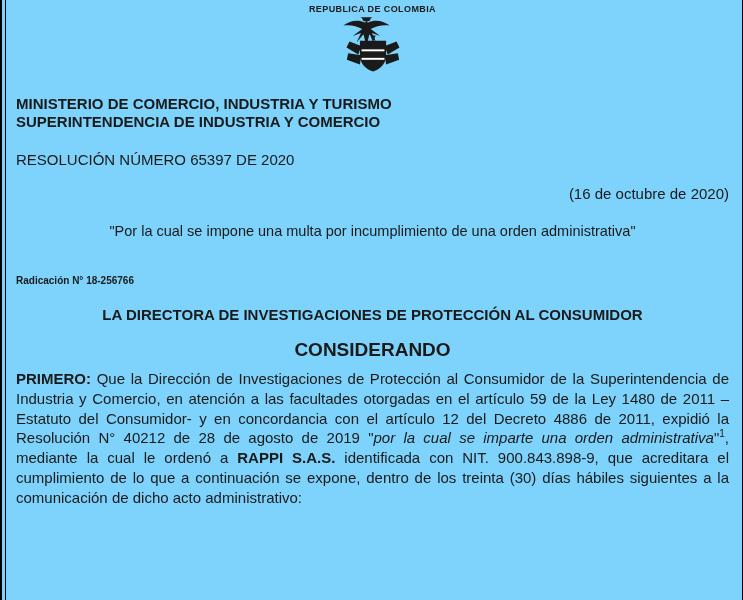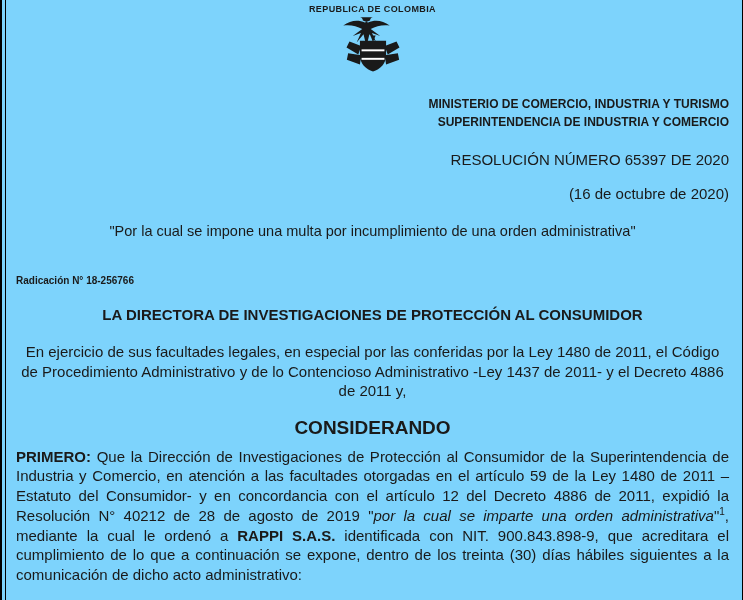--- a/index.html
+++ b/index.html
@@ -24,26 +24,26 @@
     text-align: center;
     font-size: 9px;
     font-weight: bold;
     letter-spacing: 0.4px;
   }
   .emblem-wrap { text-align: center; margin-top: 2px; height: 70px; }
   .emblem-wrap svg { display: inline-block; }
 
   .titles {
     margin-top: 9px;
-    text-align: right;
+    text-align: left;
     font-weight: bold;
-    font-size: 12px;
+    font-size: 15px;
     line-height: 18px;
   }
-  .resolution-line { margin-top: 20px; text-align: right; font-size: 15px; }
+  .resolution-line { margin-top: 20px; text-align: left; font-size: 15px; }
   .date-line       { margin-top: 17px; text-align: right; font-size: 15px; }
   .subject-line    { margin-top: 21px; text-align: center; font-size: 14.5px; }
 
   .radicacion {
     margin-top: 36px;
     text-align: left;
     font-weight: bold;
     font-size: 10px;
   }
   .authority {
@@ -116,20 +116,19 @@
     <div class="resolution-line">RESOLUCIÓN NÚMERO 65397 DE 2020</div>
 
     <div class="date-line">(16 de octubre de 2020)</div>
 
     <div class="subject-line">"Por la cual se impone una multa por incumplimiento de una orden administrativa"</div>
 
     <div class="radicacion">Radicación N° 18-256766</div>
 
     <div class="authority">LA DIRECTORA DE INVESTIGACIONES DE PROTECCIÓN AL CONSUMIDOR</div>
 
-    <div class="preamble">En ejercicio de sus facultades legales, en especial por las conferidas por la Ley 1480 de 2011, el Código de Procedimiento Administrativo y de lo Contencioso Administrativo -Ley 1437 de 2011- y el Decreto 4886 de 2011 y,</div>
 
     <div class="considerando">CONSIDERANDO</div>
 
     <p class="primero"><span class="b">PRIMERO:</span><span> Que la Dirección de Investigaciones de Protección al Consumidor de la Superintendencia de Industria y Comercio, en atención a las facultades otorgadas en el artículo 59 de la Ley 1480 de 2011 –Estatuto del Consumidor- y en concordancia con el artículo 12 del Decreto 4886 de 2011, expidió la Resolución N° 40212 de 28 de agosto de 2019 "</span><span class="i">por la cual se imparte una orden administrativa</span><span>"</span><sup>1</sup><span>, mediante la cual le ordenó a </span><span class="b">RAPPI S.A.S.</span><span> identificada con NIT. 900.843.898-9, que acreditara el cumplimiento de lo que a continuación se expone, dentro de los treinta (30) días hábiles siguientes a la comunicación de dicho acto administrativo:</span></p>
 
   </div>
 </div>
 
 </body></html>

